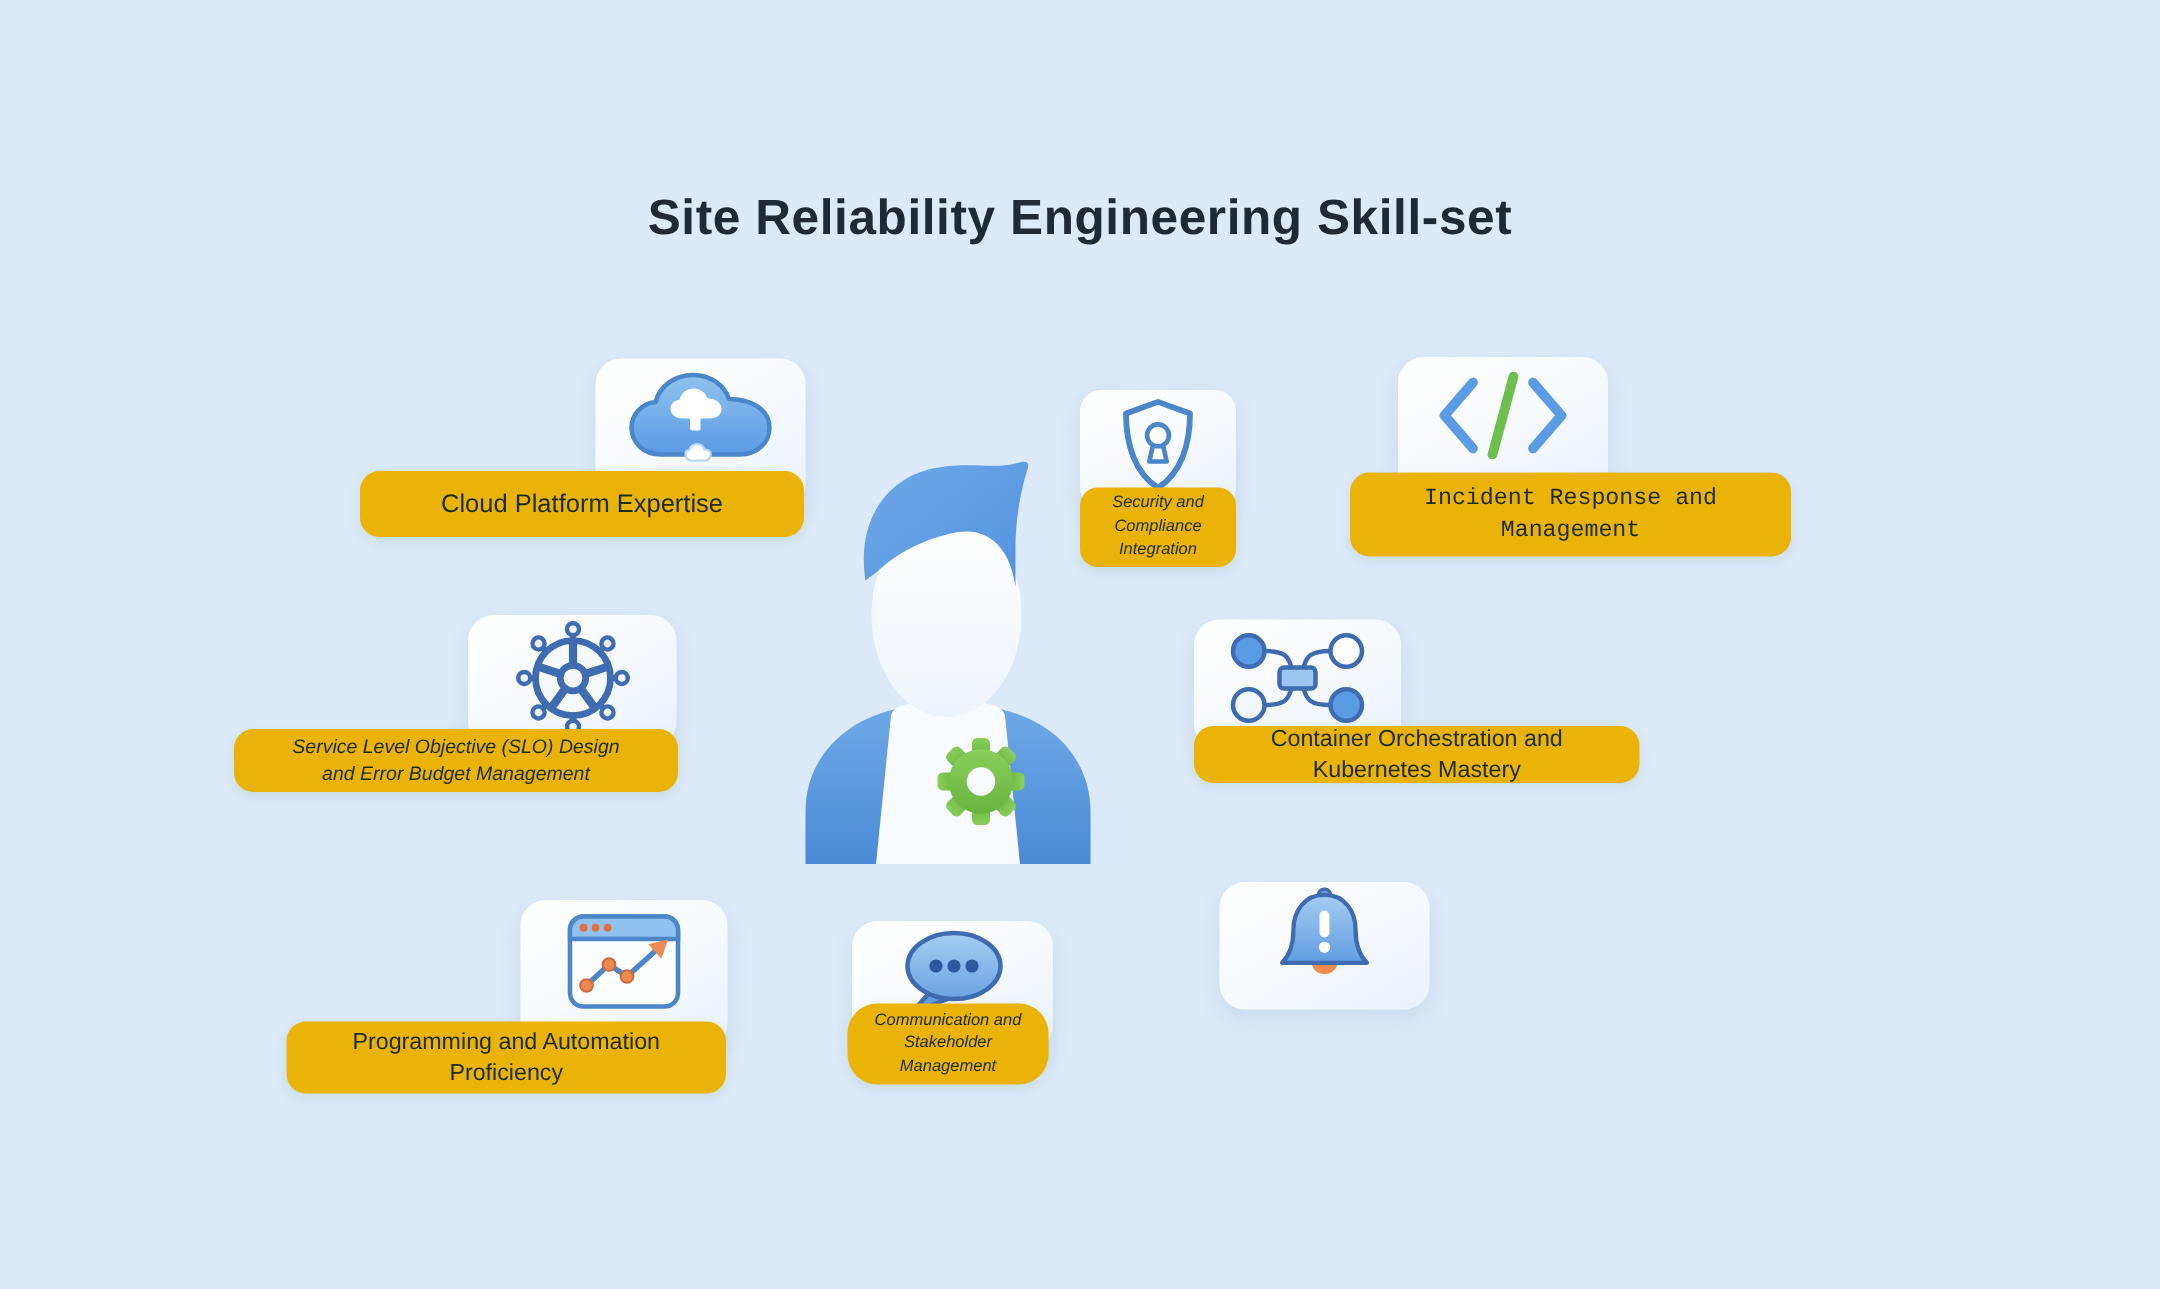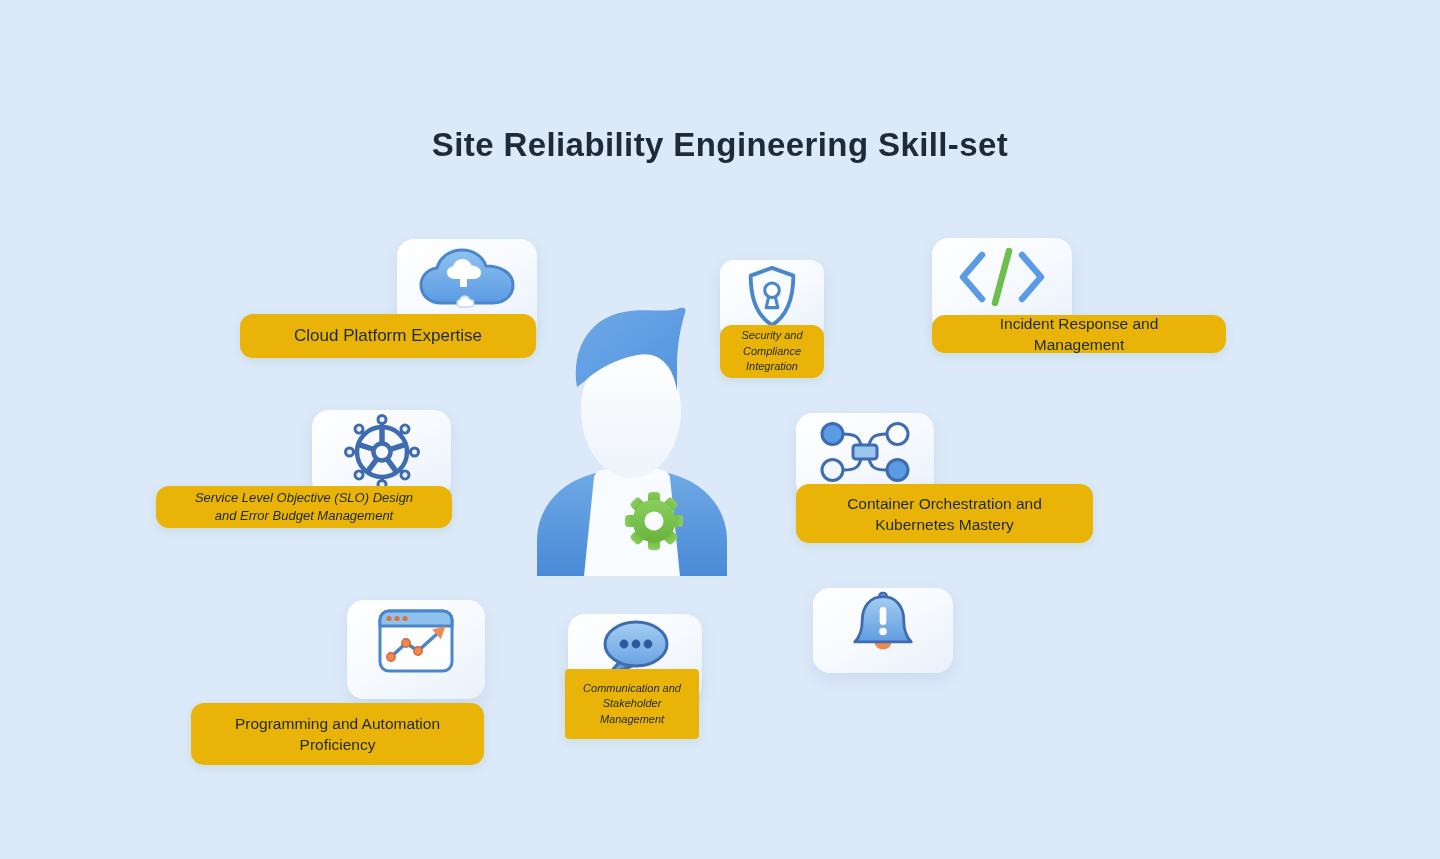--- a/index.html
+++ b/index.html
@@ -47,29 +47,29 @@
   .f-lg{font-size:15.5px;line-height:21px;}
   .f-md{font-size:13px;line-height:18px;font-style:italic;}
   .f-sm{font-size:11px;line-height:15.5px;font-style:italic;}
 
   
   .t-cloud{left:397px;top:239px;width:140px;height:96px;}
   .l-cloud{left:240px;top:314px;width:296px;height:44px;}
   .t-security{left:720px;top:260px;width:104px;height:74px;border-radius:14px;}
   .l-security{left:720px;top:325px;width:104px;height:53px;border-radius:12px;}
   .t-incident{left:932px;top:238px;width:140px;height:86px;}
-  .l-incident{left:932px;top:315px;width:294px;height:38px;}
+  .l-incident{left:900px;top:315px;width:294px;height:56px;font-family:Liberation Mono, monospace;}
   .t-slo{left:312px;top:410px;width:139px;height:84px;}
   .l-slo{left:156px;top:486px;width:296px;height:42px;}
   .t-container{left:796px;top:413px;width:138px;height:80px;}
-  .l-container{left:796px;top:484px;width:297px;height:59px;}
+  .l-container{left:796px;top:484px;width:297px;height:38px;}
   .t-programming{left:347px;top:600px;width:138px;height:90px;}
-  .l-programming{left:191px;top:703px;width:293px;height:62px;}
+  .l-programming{left:191px;top:681px;width:293px;height:48px;}
   .t-communication{left:568px;top:614px;width:134px;height:82px;}
-  .l-communication{left:565px;top:669px;width:134px;height:70px;border-radius:4px;}
+  .l-communication{left:565px;top:669px;width:134px;height:54px;border-radius:20px;}
   .t-observability{left:813px;top:588px;width:140px;height:82px;}
   .l-observability{left:813px;top:658px;width:295px;height:45px;}
 
   .pad6{padding-top:6px;} .pad5{padding-top:5px;} .pad10{padding-top:10px;}
   .pad4{padding-top:4px;} .pad7{padding-top:7px;} .pad9{padding-top:9px;} .pad3{padding-top:3px;}
 
   .person{
     position:absolute;
     left:527px;top:303px;
     width:210px;height:273px;

